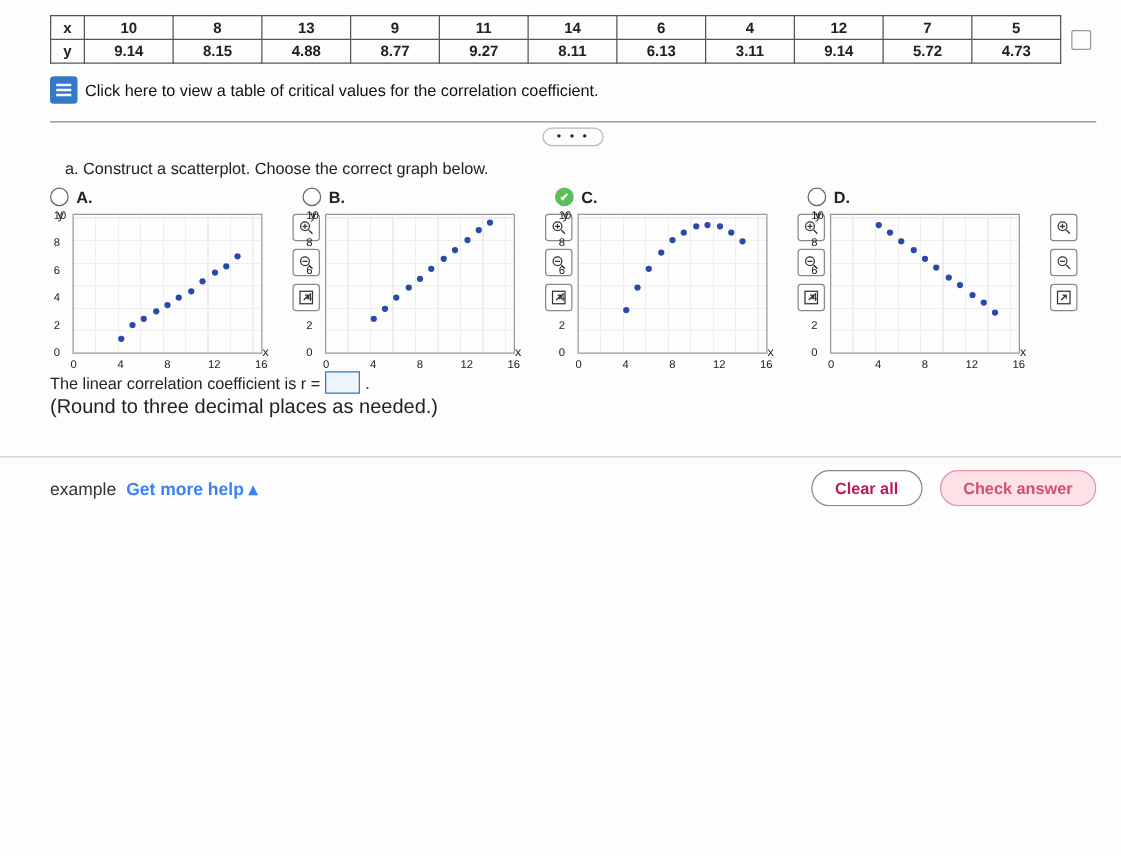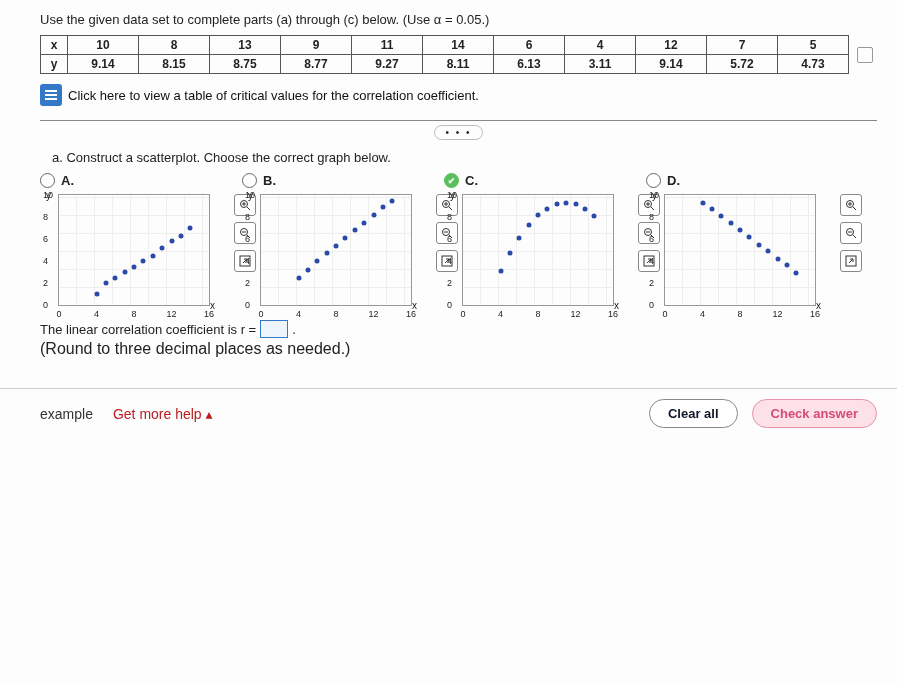--- a/index.html
+++ b/index.html
@@ -29,33 +29,32 @@
 .xlab{position:absolute;right:-6px;bottom:-6px;font-size:10px}
 .ytick{position:absolute;left:-16px;font-size:9px;transform:translateY(50%)}
 .xtick{position:absolute;bottom:-14px;font-size:9px;transform:translateX(-50%)}
 .pt{position:absolute;width:5px;height:5px;background:#2a4aa8;border-radius:50%;transform:translate(-50%,50%)}
 .btns{position:absolute;right:-26px;top:0;display:flex;flex-direction:column;gap:6px}
 .ibtn{width:20px;height:20px;border:1px solid #888;border-radius:3px;background:#fff;display:flex;align-items:center;justify-content:center;font-size:12px}
 .eq{display:flex;align-items:center;gap:4px;margin:6px 0 2px}
 .box{display:inline-block;width:26px;height:16px;border:1px solid #3478c8;background:#eef4fb}
 .note{font-size:16px}
 .foot{display:flex;align-items:center;justify-content:space-between;border-top:1px solid #ccc;padding:10px 20px 0 40px}
-.left-foot{display:flex;gap:20px;align-items:flex-start}
+.left-foot{display:flex;gap:8px;align-items:flex-start}
 .example{color:#333;font-size:14px}
-.more-help{color:#b91c1c;font-weight:normal;font-size:14px}
+.more-help{color:#3b82f6;font-weight:bold;font-size:14px}
 .btn{border-radius:18px;padding:6px 18px;font-size:13px;font-weight:bold}
-.clear{border:1px solid #888;background:#fff;color:#0f172a}
+.clear{border:1px solid #888;background:#fff;color:#be185d}
 .check{border:1px solid #e98fa8;background:#fce1e7;color:#d44b79}
 .copy-icon{position:absolute;right:4px;top:50%;transform:translateY(-50%);width:14px;height:14px;border:1px solid #999;border-radius:2px}
 </style>
 </head>
 <body>
 
 <div class="page">
-  <div class="instr">Use the given data set to complete parts (a) through (c) below. (Use α = 0.05.)</div>
 
   <div style="position:relative">
   <table class="data">
     <tbody>
           <tr>
       <td>x</td>
       <td>10</td>
       <td>8</td>
       <td>13</td>
       <td>9</td>
@@ -64,21 +63,21 @@
       <td>6</td>
       <td>4</td>
       <td>12</td>
       <td>7</td>
       <td>5</td>
     </tr>
     <tr>
       <td>y</td>
       <td>9.14</td>
       <td>8.15</td>
-      <td>8.75</td>
+      <td>4.88</td>
       <td>8.77</td>
       <td>9.27</td>
       <td>8.11</td>
       <td>6.13</td>
       <td>3.11</td>
       <td>9.14</td>
       <td>5.72</td>
       <td>4.73</td>
     </tr>
   </tbody>

